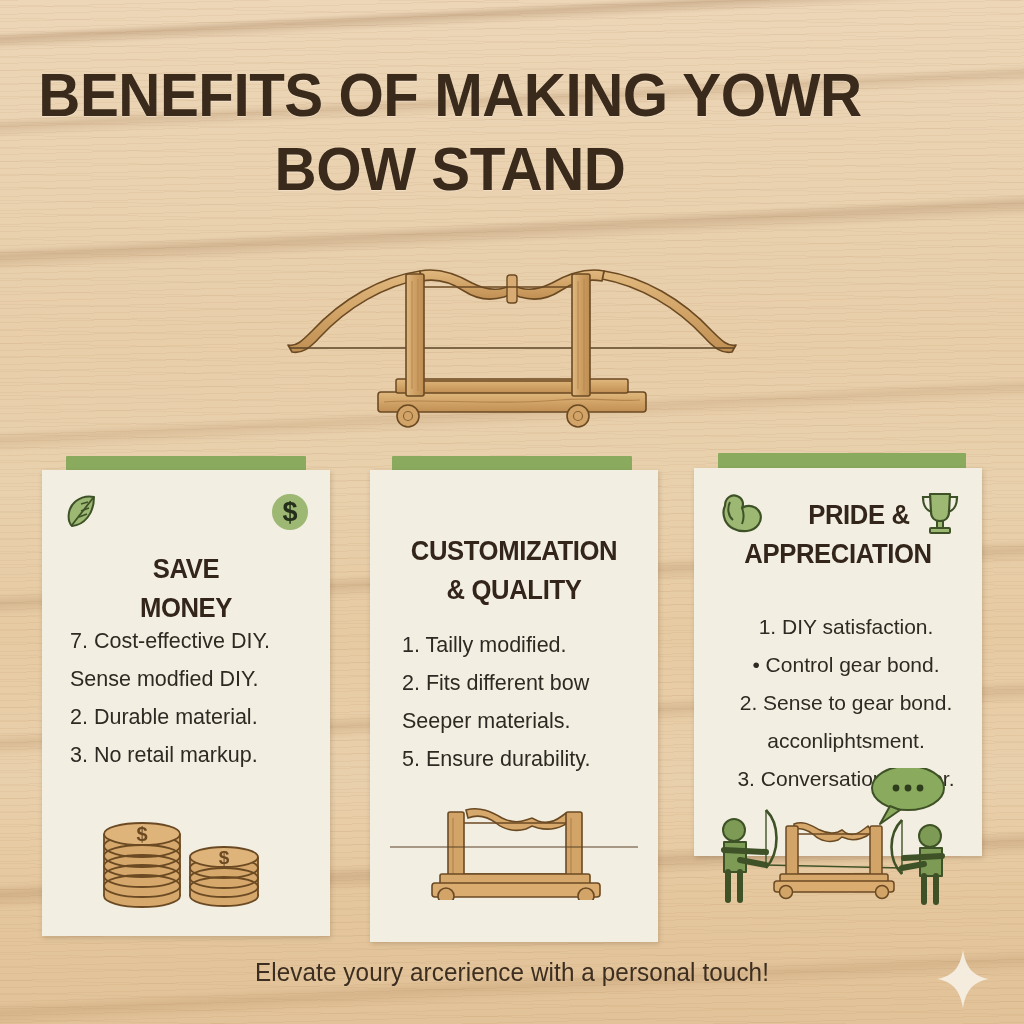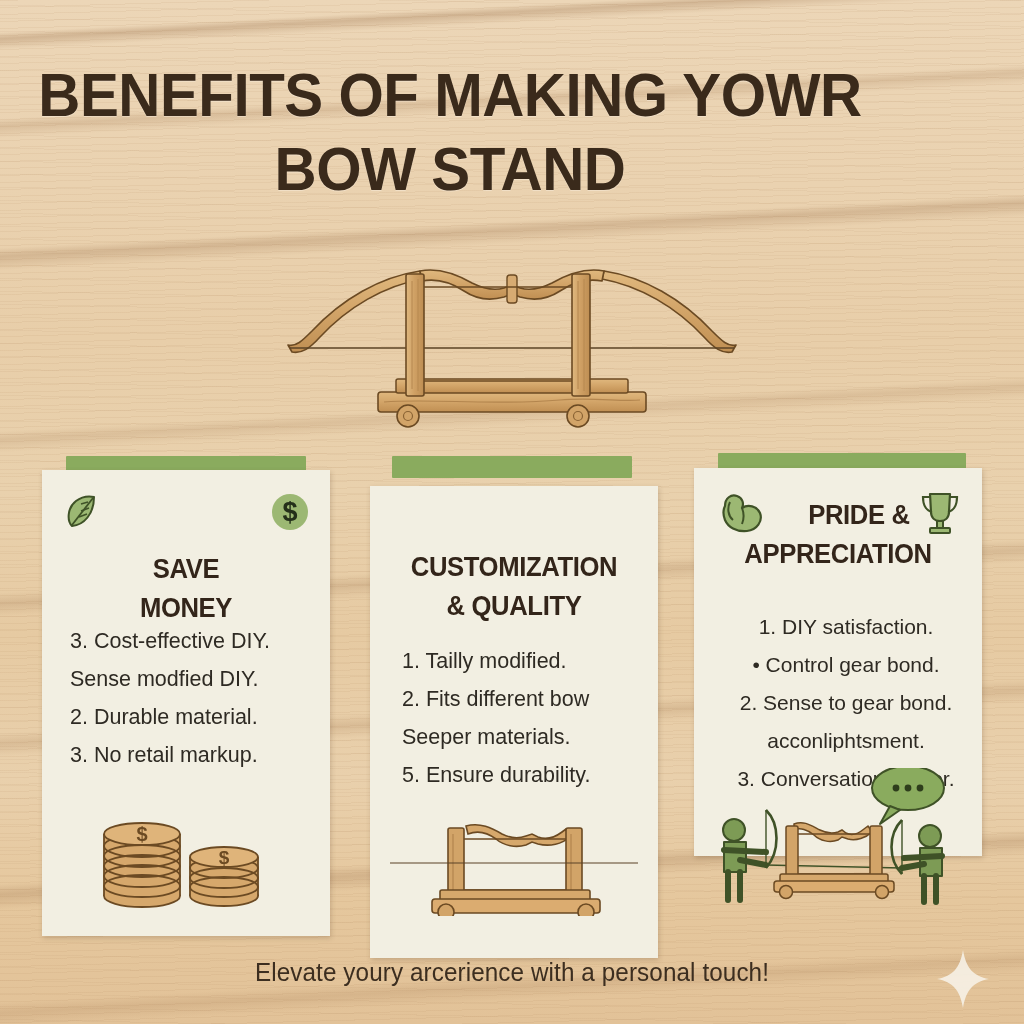--- a/index.html
+++ b/index.html
@@ -124,21 +124,21 @@
 
   
   #tab-1 { left: 66px;  top: 456px; width: 240px; }
   #card-1 { left: 42px; top: 470px; width: 288px; height: 466px; }
   #card-1 .card-heading { top: 80px; }
   #card-1 .card-list { top: 152px; padding-left: 28px; }
   #card-1 .card-art { top: 330px; height: 110px; }
 
   
   #tab-2 { left: 392px; top: 456px; width: 240px; }
-  #card-2 { left: 370px; top: 470px; width: 288px; height: 472px; margin-top: 16px; }
+  #card-2 { left: 370px; top: 470px; width: 288px; height: 472px; }
   #card-2 .card-heading { top: 62px; }
   #card-2 .card-list { top: 156px; padding-left: 32px; }
   #card-2 .card-art { top: 320px; height: 110px; }
 
   
   #tab-3 { left: 718px; top: 453px; width: 248px; }
   #card-3 { left: 694px; top: 468px; width: 288px; height: 388px; }
   #card-3 .card-heading { top: 28px; }
   #card-3 .card-list { top: 140px; padding-left: 16px; }
   #card-3 .card-list li { font-size: 21px; text-align: center; }
@@ -239,21 +239,21 @@
           <circle cx="20" cy="20" r="18" fill="#9cb873"></circle>
           <text x="20" y="29" text-anchor="middle" font-family="'Liberation Sans',sans-serif" font-size="27" font-weight="bold" fill="#24301a">$</text>
         </svg>
       </span>
     </div>
     <div class="card-heading">
       <div>SAVE</div>
       <div>MONEY</div>
     </div>
     <ul class="card-list">
-      <li>3. Cost-effective DIY.</li>
+      <li>7. Cost-effective DIY.</li>
       <li>    Sense modfied DIY.</li>
       <li>2. Durable material.</li>
       <li>3. No retail markup.</li>
     </ul>
     <div class="card-art">
       <svg viewBox="0 0 288 110" width="288" height="110">
         <g stroke="#6b4a23" stroke-width="1.8" fill="#d6a86c">
 
           <ellipse cx="100" cy="96" rx="38" ry="11"></ellipse>
           <rect x="62" y="34" width="76" height="62" fill="#d6a86c" stroke="none"></rect>

